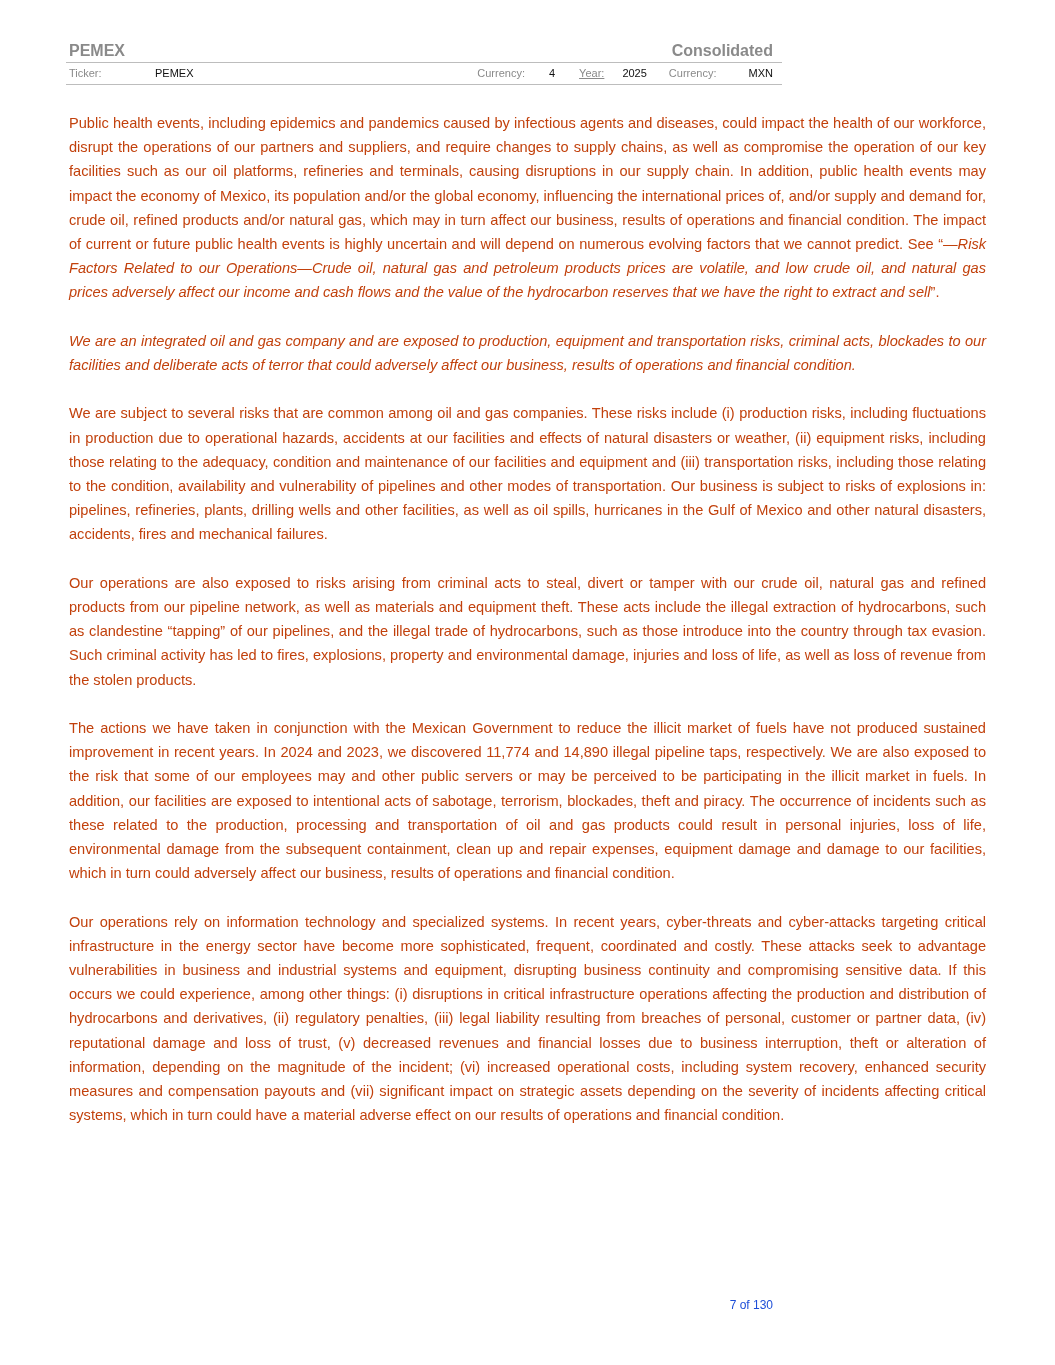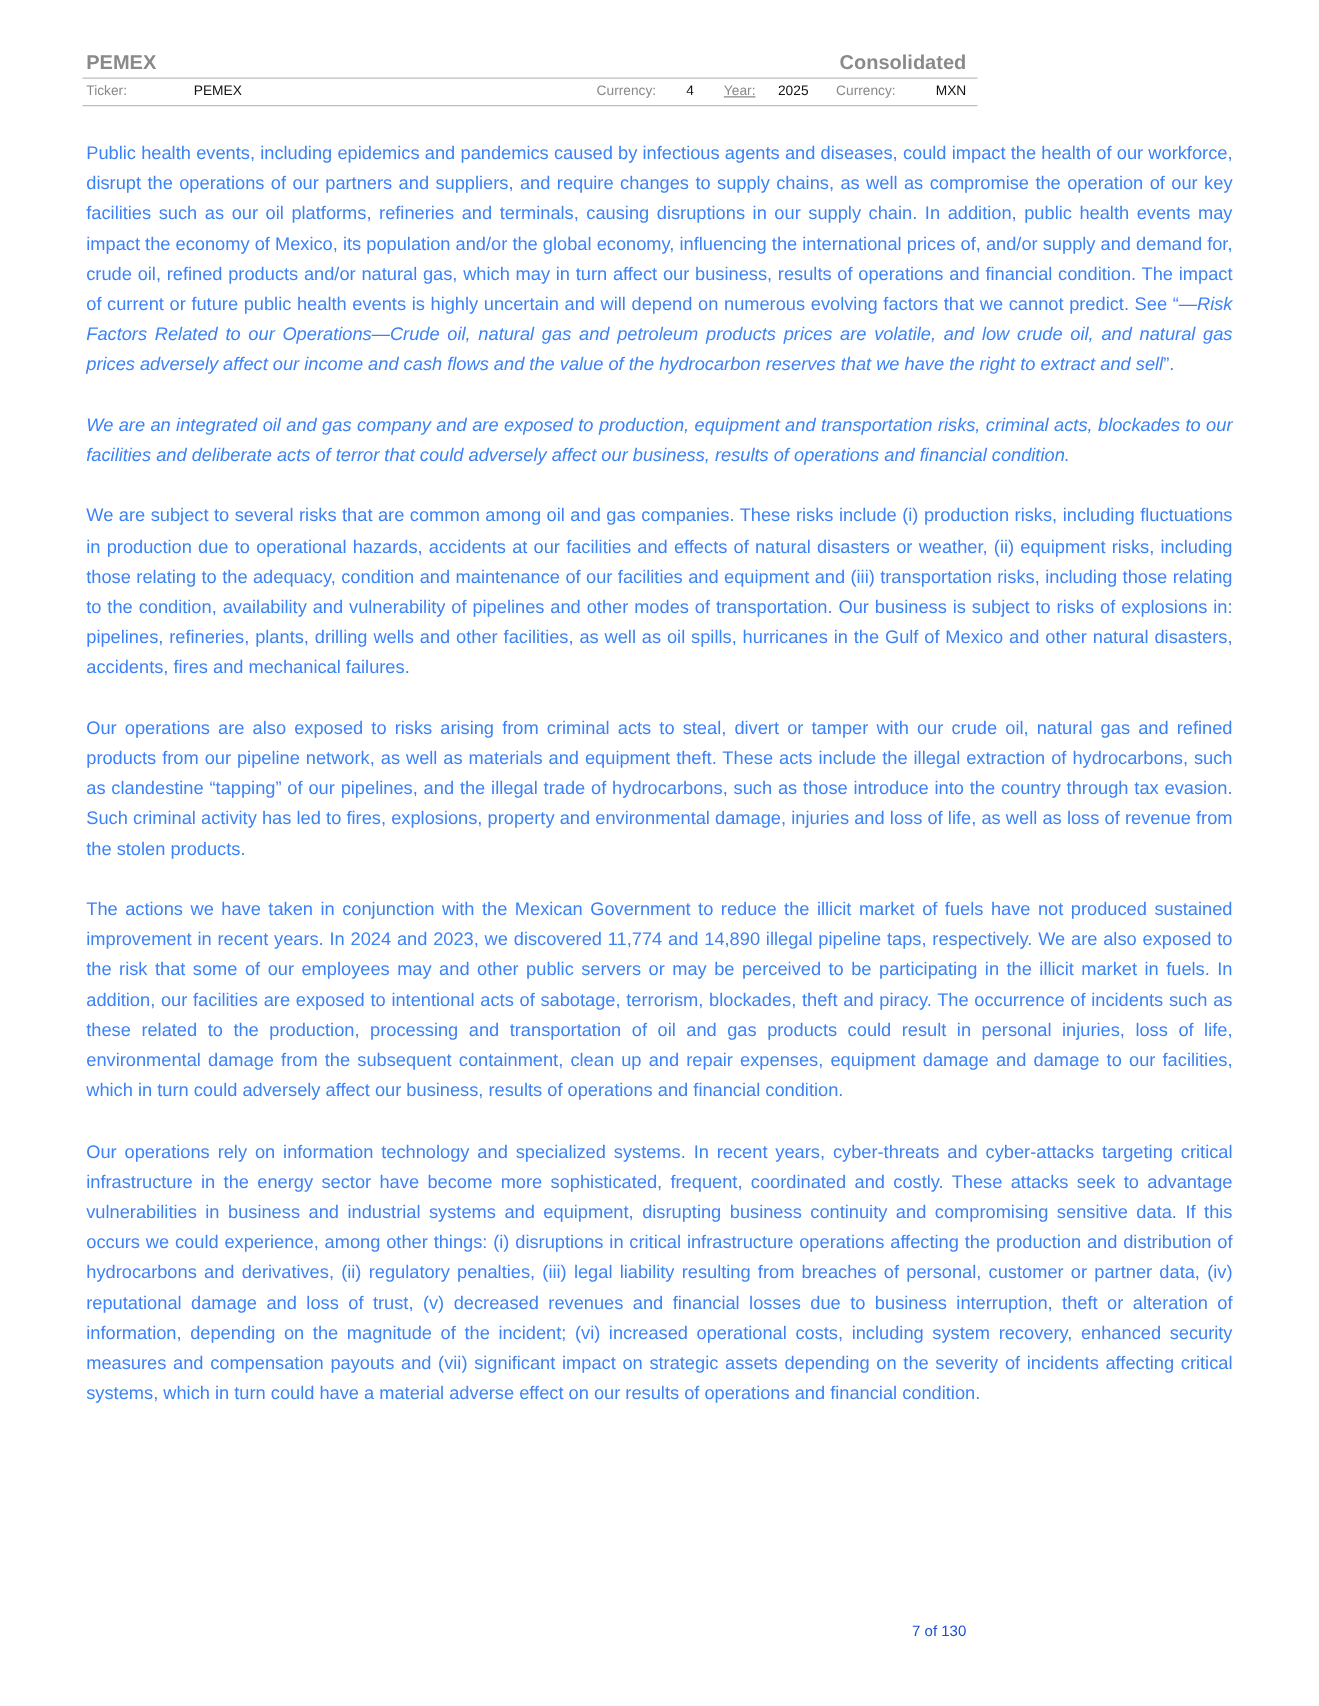--- a/index.html
+++ b/index.html
@@ -25,21 +25,21 @@
   .q-lbl { margin-right: 24px; }
   .q-val { margin-right: 24px; }
   .y-lbl { margin-right: 18px; text-decoration: underline; }
   .y-val { margin-right: 22px; }
   .c-lbl { margin-right: 32px; }
   .c-val { margin-right: 9px; text-align: center; }
 
   .body-text {
     position: absolute; left: 69px; width: 917px; top: 111px;
     font-family: "Liberation Sans", sans-serif; font-size: 14.6px; line-height: 24.2px;
-    color: #3b82f6; text-align: justify;
+    color: #c2410c; text-align: justify;
   }
   .body-text p { margin: 0 0 24.2px 0; }
   .body-text p.heading { font-weight: normal; font-style: italic; }
   .it { font-style: italic; }
 
   .page-num {
     position: absolute; right: 69px; top: 1298px;
     font-family: "Liberation Sans", sans-serif; font-size: 12px; color: #1d4ed8;
   }
 </style>

